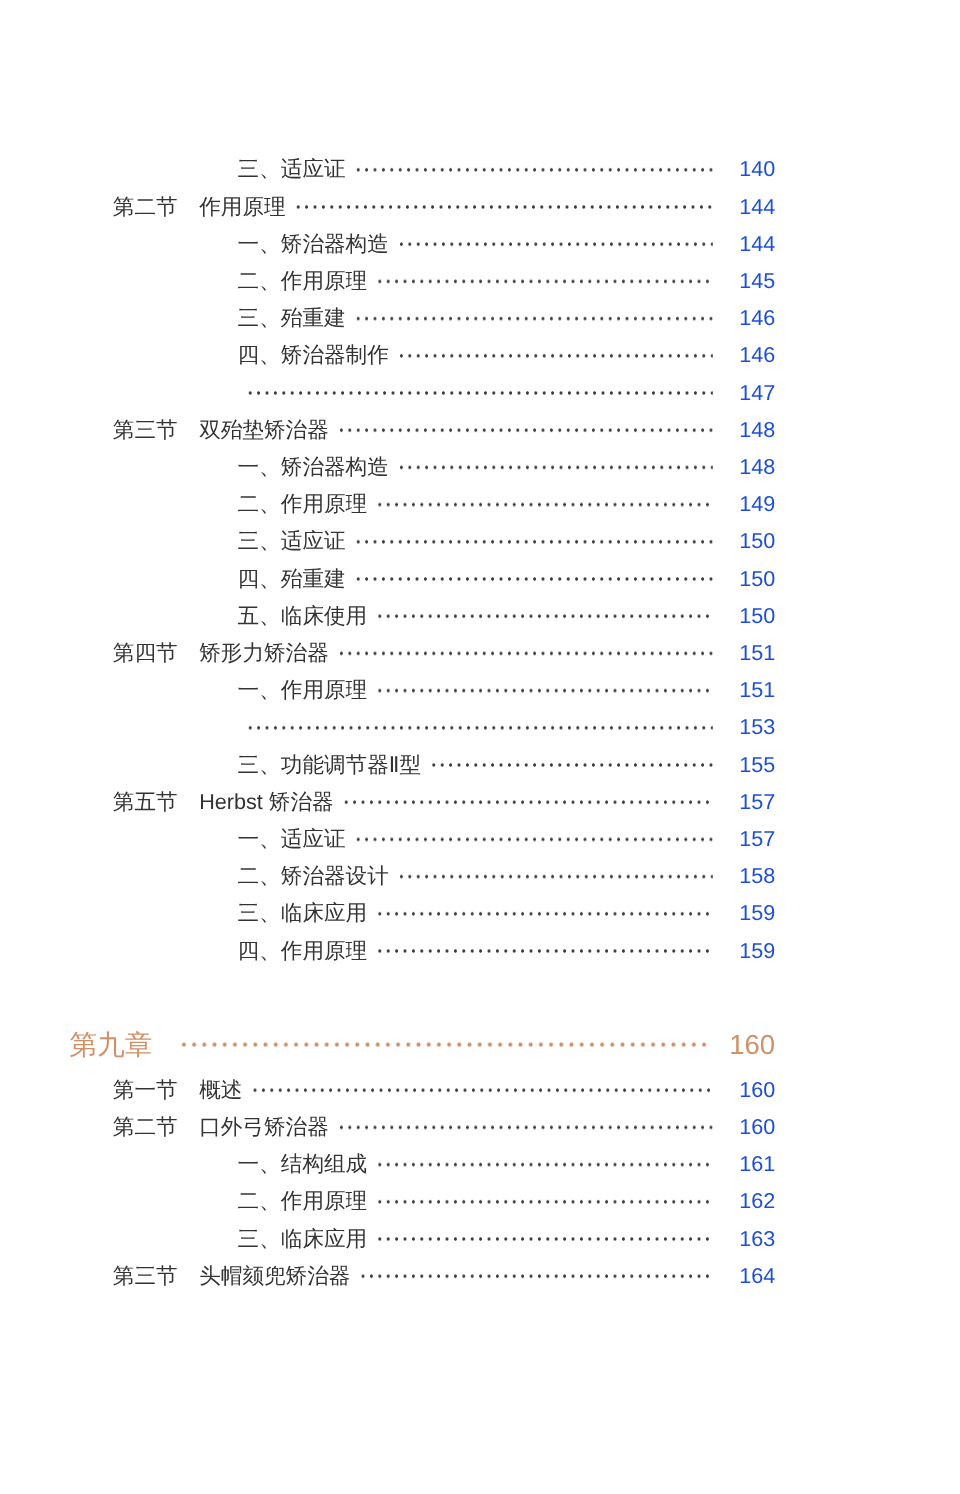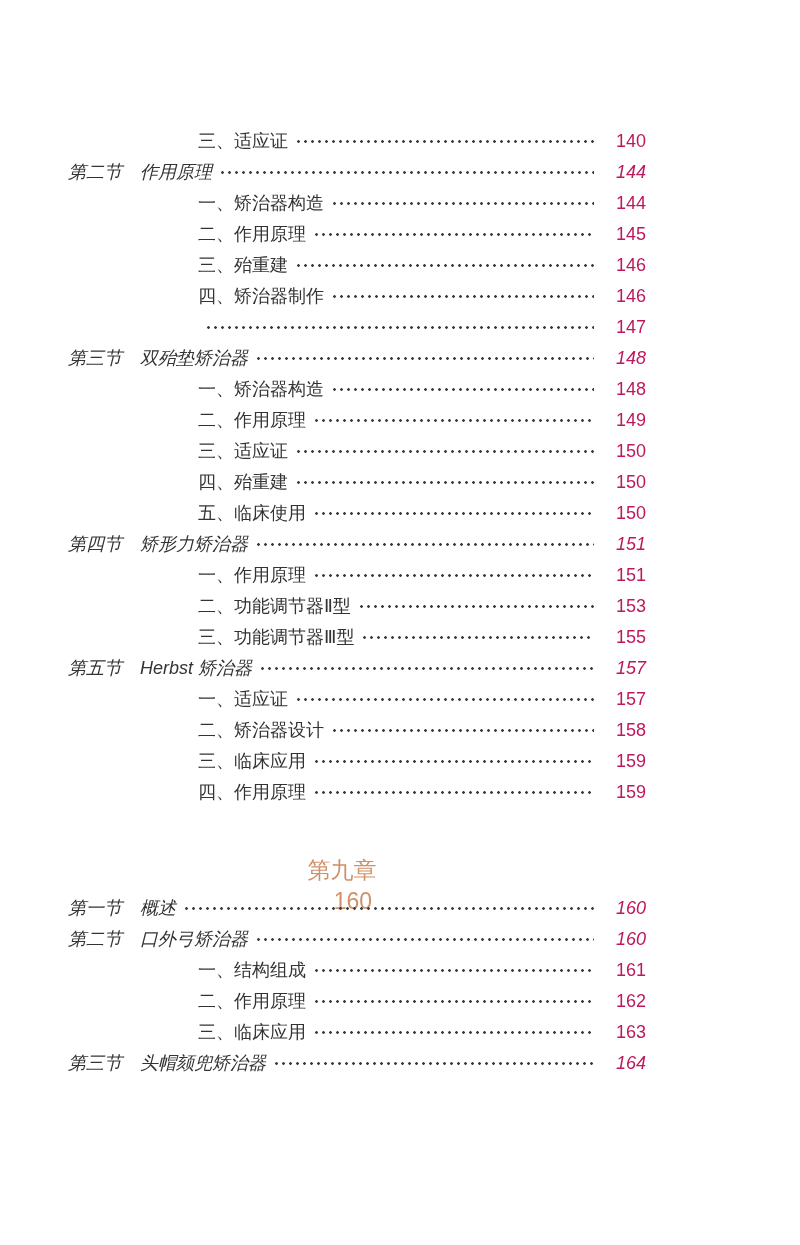--- a/index.html
+++ b/index.html
@@ -22,28 +22,27 @@
   .row {
     display: flex;
     align-items: center;
     height: 31px;
     padding-right: 90px;
     font-size: 18px;
     line-height: 31px;
     white-space: nowrap;
   }
   .row.sub     { padding-left: 198px; }
-  .row.section { padding-left: 68px; font-style: italic; }
+  .row.section { padding-left: 94px; }
   .row.chapter {
     padding-left: 58px;
     margin-top: 47px;
     margin-bottom: 7px;
     font-size: 23px;
     color: var(--accent);
-    flex-direction: column;
   }
   .row.section .label {
     display: inline-block;
     margin-right: 18px;
     flex: 0 0 auto;
   }
   .row.chapter .label {
     display: inline-block;
     margin-right: 20px;
     flex: 0 0 auto;
@@ -56,21 +55,21 @@
     background: radial-gradient(circle, #3d3d3d 1.15px, rgba(0,0,0,0) 1.55px) left center / 7px 21px repeat-x;
   }
   .row.chapter .leader {
     background: radial-gradient(circle, var(--accent) 1.45px, rgba(0,0,0,0) 1.85px) left center / 8.5px 21px repeat-x;
     margin: 0 14px 0 2px;
   }
   .pagenum {
     flex: 0 0 auto;
     min-width: 40px;
     text-align: right;
-    color: #be185d;
+    color: #1d4ed8;
   }
   .row.chapter .pagenum { color: var(--accent); }
 </style>
 </head>
 <body style="--accent: #d19168;">
 
 <div class="page">
   <div id="toc">
       <div class="row sub">
         <span class="title">三、适应证</span>
@@ -143,26 +142,25 @@
         <span class="title">矫形力矫治器</span>
         <span class="leader"></span>
         <span class="pagenum">151</span>
       </div>
       <div class="row sub">
         <span class="title">一、作用原理</span>
         <span class="leader"></span>
         <span class="pagenum">151</span>
       </div>
       <div class="row sub">
-        <span class="title">二、功能调节器Ⅱ型</span>
         <span class="leader"></span>
         <span class="pagenum">153</span>
       </div>
       <div class="row sub">
-        <span class="title">三、功能调节器Ⅲ型</span>
+        <span class="title">三、功能调节器Ⅱ型</span>
         <span class="leader"></span>
         <span class="pagenum">155</span>
       </div>
       <div class="row section">
         <span class="label">第五节</span>
         <span class="title">Herbst 矫治器</span>
         <span class="leader"></span>
         <span class="pagenum">157</span>
       </div>
       <div class="row sub">

